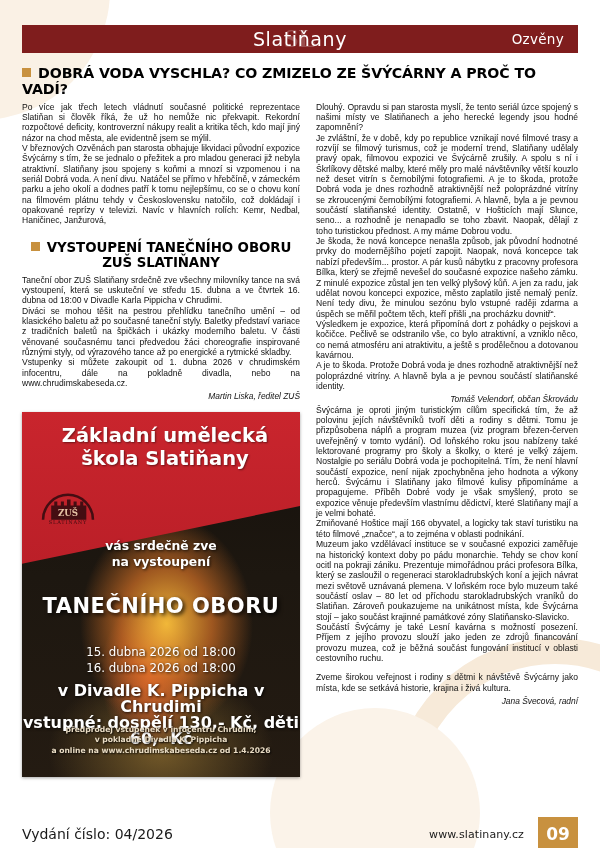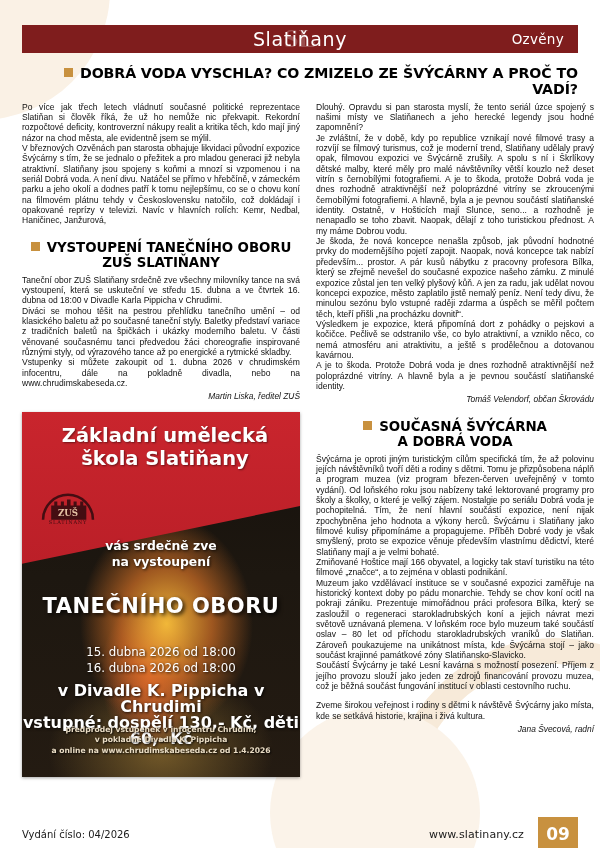--- a/index.html
+++ b/index.html
@@ -75,21 +75,21 @@
     font-family:"DejaVu Sans", sans-serif;
     text-transform:uppercase;
   }
   h2.section-head .bullet {
     display:inline-block;
     width:9px; height:9px;
     background:#c8913f;
     margin-right:7px;
     vertical-align:1px;
   }
-  h2.section-head.full { font-size:14.2px;text-align:right; }
+  h2.section-head.full { font-size:14.2px; }
   h2.section-head.col { font-size:13.4px; margin-top:14px;text-align:center; }
 
   
   .cols { display:flex; gap:16px; margin-top:2px; }
   .col { width:278px; }
 
   p.body {
     margin:0;
     font-size:8.55px;
     line-height:10.35px;
@@ -179,21 +179,21 @@
 
   
   .footer {
     position:absolute;
     left:22px; right:22px; bottom:22px;
     height:34px;
     display:flex; align-items:center;
     z-index:3;
   }
   .footer-left {
-    font-size:10px; color:#1a1a1a;
+    font-size:14px; color:#1a1a1a;
     font-family:"DejaVu Sans", sans-serif;
   }
   .footer-right { margin-left:auto; display:flex; align-items:center; }
   .footer-url {
     font-size:11px; color:#1a1a1a; letter-spacing:.1px;
     font-family:"DejaVu Sans", sans-serif;
     margin-right:14px;
   }
   .page-num {
     width:40px; height:34px;
@@ -288,24 +288,20 @@
 
     <div class="col">
 
       <p class="body">Dlouhý. Opravdu si pan starosta myslí, že tento seriál úzce spojený s našimi místy ve Slatiňanech a jeho herecké legendy jsou hodné zapomnění?</p>
       <p class="body">Je zvláštní, že v době, kdy po republice vznikají nové filmové trasy a rozvíjí se filmový turismus, což je moderní trend, Slatiňany udělaly pravý opak, filmovou expozici ve Švýcárně zrušily. A spolu s ní i Škrlíkovy dětské malby, které měly pro malé návštěvníky větší kouzlo než deset vitrín s černobílými fotografiemi. A je to škoda, protože Dobrá voda je dnes rozhodně atraktivnější než poloprázdné vitríny se zkroucenými černobílými fotografiemi. A hlavně, byla a je pevnou součástí slatiňanské identity. Ostatně, v Hošticích mají Slunce, seno... a rozhodně je nenapadlo se toho zbavit. Naopak, dělají z toho turistickou přednost. A my máme Dobrou vodu.</p>
       <p class="body">Je škoda, že nová koncepce nenašla způsob, jak původní hodnotné prvky do modernějšího pojetí zapojit. Naopak, nová koncepce tak nabízí především... prostor. A pár kusů nábytku z pracovny profesora Bílka, který se zřejmě nevešel do současné expozice našeho zámku. Z minulé expozice zůstal jen ten velký plyšový kůň. A jen za radu, jak udělat novou koncepci expozice, město zaplatilo jistě nemalý peníz. Není tedy divu, že minulou sezónu bylo vstupné raději zdarma a úspěch se měřil počtem těch, kteří přišli „na procházku dovnitř“.</p>
       <p class="body">Výsledkem je expozice, která připomíná dort z pohádky o pejskovi a kočičce. Pečlivě se odstranilo vše, co bylo atraktivní, a vzniklo něco, co nemá atmosféru ani atraktivitu, a ještě s prodělečnou a dotovanou kavárnou.</p>
       <p class="body">A je to škoda. Protože Dobrá voda je dnes rozhodně atraktivnější než poloprázdné vitríny. A hlavně byla a je pevnou součástí slatiňanské identity.</p>
       <p class="sig">Tomáš Velendorf, občan Škrovádu</p>
 
-      <h2 class="section-head col">
-        <span class="bullet"></span><span>SOUČASNÁ ŠVÝCÁRNA</span><br>
-        <span>A DOBRÁ VODA</span>
-      </h2>
 
       <p class="body">Švýcárna je oproti jiným turistickým cílům specifická tím, že až polovinu jejích návštěvníků tvoří děti a rodiny s dětmi. Tomu je přizpůsobena náplň a program muzea (viz program březen-červen uveřejněný v tomto vydání). Od loňského roku jsou nabízeny také lektorované programy pro školy a školky, o které je velký zájem. Nostalgie po seriálu Dobrá voda je pochopitelná. Tím, že není hlavní součástí expozice, není nijak zpochybněna jeho hodnota a výkony herců. Švýcárnu i Slatiňany jako filmové kulisy připomínáme a propagujeme. Příběh Dobré vody je však smyšlený, proto se expozice věnuje především vlastnímu dědictví, které Slatiňany mají a je velmi bohaté.</p>
       <p class="body">Zmiňované Hoštice mají 166 obyvatel, a logicky tak staví turistiku na této filmové „značce“, a to zejména v oblasti podnikání.</p>
       <p class="body">Muzeum jako vzdělávací instituce se v současné expozici zaměřuje na historický kontext doby po pádu monarchie. Tehdy se chov koní ocitl na pokraji zániku. Prezentuje mimořádnou práci profesora Bílka, který se zasloužil o regeneraci starokladrubských koní a jejich návrat mezi světově uznávaná plemena. V loňském roce bylo muzeum také součástí oslav – 80 let od příchodu starokladrubských vraníků do Slatiňan. Zároveň poukazujeme na unikátnost místa, kde Švýcárna stojí – jako součást krajinné památkové zóny Slatiňansko-Slavicko.</p>
       <p class="body">Součástí Švýcárny je také Lesní kavárna s možností posezení. Příjem z jejího provozu slouží jako jeden ze zdrojů financování provozu muzea, což je běžná součást fungování institucí v oblasti cestovního ruchu.</p>
       <p class="body" style="margin-top:9px;">Zveme širokou veřejnost i rodiny s dětmi k návštěvě Švýcárny jako místa, kde se setkává historie, krajina i živá kultura.</p>
       <p class="sig">Jana Švecová, radní</p>
 
     </div>
   </div>

